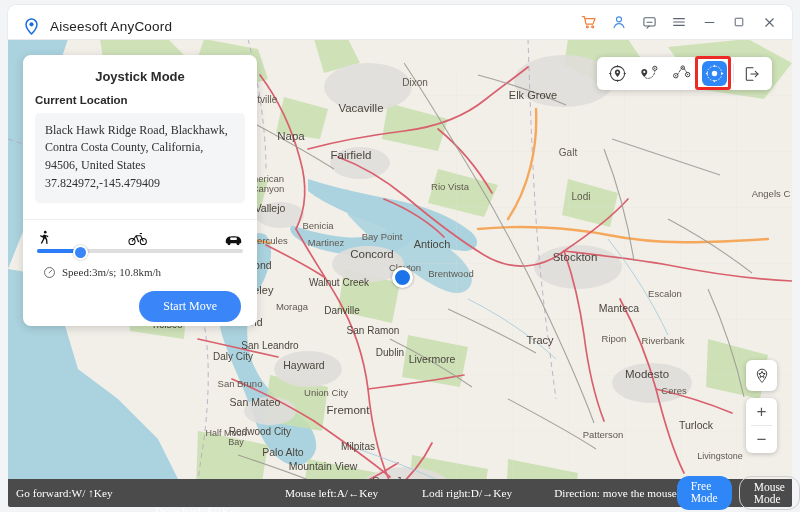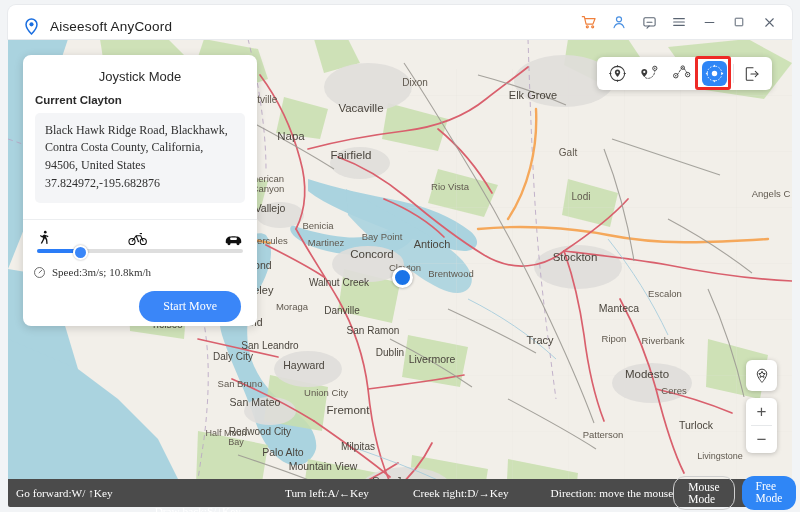--- a/index.html
+++ b/index.html
@@ -69,21 +69,21 @@
     background: #ffffff;
     border-radius: 8px;
     box-shadow: 0 2px 10px rgba(0,0,0,.16);
     padding: 0;
     z-index: 30;
   }
   .panel-title {
     text-align: center;
     font-size: 13px;
     color: #2b2b2b;
-    font-weight: 400;
+    font-weight: 700;
     padding: 14px 0 10px 0;
   }
   .panel-sub {
     font-size: 11.5px;
     font-weight: 700;
     color: #2b2b2b;
     padding: 0 12px 7px 12px;
   }
   .loc-box {
     margin: 0 12px;
@@ -128,21 +128,21 @@
     width: 11px; height: 11px;
     margin-left: -5.5px; margin-top: -5.5px;
     background: #3a86f8;
     border: 2px solid #ffffff;
     border-radius: 50%;
     box-shadow: 0 0 2px rgba(0,0,0,.35);
     cursor: pointer;
   }
   .speed-row {
     display: flex; align-items: center; gap: 6px;
-    padding: 13px 14px 0 10px;
+    padding: 13px 14px 0 20px;
     font-size: 11px;
     color: #333;
     font-family: "Liberation Serif", serif;
   }
   .btn-row {
     display: flex; justify-content: flex-end;
     padding: 12px 16px 4px 16px;
   }
   .start-btn {
     background: #3a86f8;
@@ -531,25 +531,25 @@
       <div class="tb-btn" title="Close">
         <svg width="15" height="15" viewBox="0 0 24 24" stroke="#5a6472" stroke-width="1.7" stroke-linecap="round">
           <path d="M6 6l12 12M18 6L6 18"></path>
         </svg>
       </div>
     </div>
   </div>
 
   <div class="panel">
     <div class="panel-title">Joystick Mode</div>
-    <div class="panel-sub">Current Clayton</div>
+    <div class="panel-sub">Current Location</div>
 
     <div class="loc-box">
       <div>Black Hawk Ridge Road, Blackhawk, Contra Costa County, California, 94506, United States</div>
-      <div class="loc-coords">37.824972,-195.682876</div>
+      <div class="loc-coords">37.824972,-145.479409</div>
     </div>
 
     <div class="panel-div"></div>
 
     <div class="mode-icons">
       <span>
         <svg width="15" height="17" viewBox="0 0 24 24" fill="#111">
           <circle cx="13.2" cy="3.4" r="2.1"></circle>
           <path d="M11.4 7.1 L8.2 9.6 L5.6 8.0 L4.8 9.6 L8.6 12.2 L9.8 11.2 L9.2 15.0 L6.0 21.3 L7.9 22.1
                    L11.1 16.1 L12.6 13.0 L14.4 16.2 L15.0 22.2 L17.0 22.1 L16.4 15.2 L14.0 10.0
@@ -661,22 +661,22 @@
   </div>
   <div class="zoom-ctrl">
     <div class="zoom-btn">+</div>
     <div class="zoom-div"></div>
     <div class="zoom-btn">−</div>
   </div>
 
   <div class="keybar">
     <span class="key-item key-i1">Go forward:W/ ↑Key</span>
     <span class="key-item key-i2">Draw back:S/↓Key</span>
-    <span class="key-item key-i3">Turn left:A/←Key</span>
-    <span class="key-item key-i4">Creek right:D/→Key</span>
+    <span class="key-item key-i3">Mouse left:A/←Key</span>
+    <span class="key-item key-i4">Lodi right:D/→Key</span>
     <span class="key-item key-i5">Direction: move the mouse</span>
     <div class="mode-pills">
+      <div class="pill pill-on">Free Mode</div>
       <div class="pill pill-off">Mouse Mode</div>
-      <div class="pill pill-on">Free Mode</div>
     </div>
   </div>
 
 </div>
 
 </body></html>

